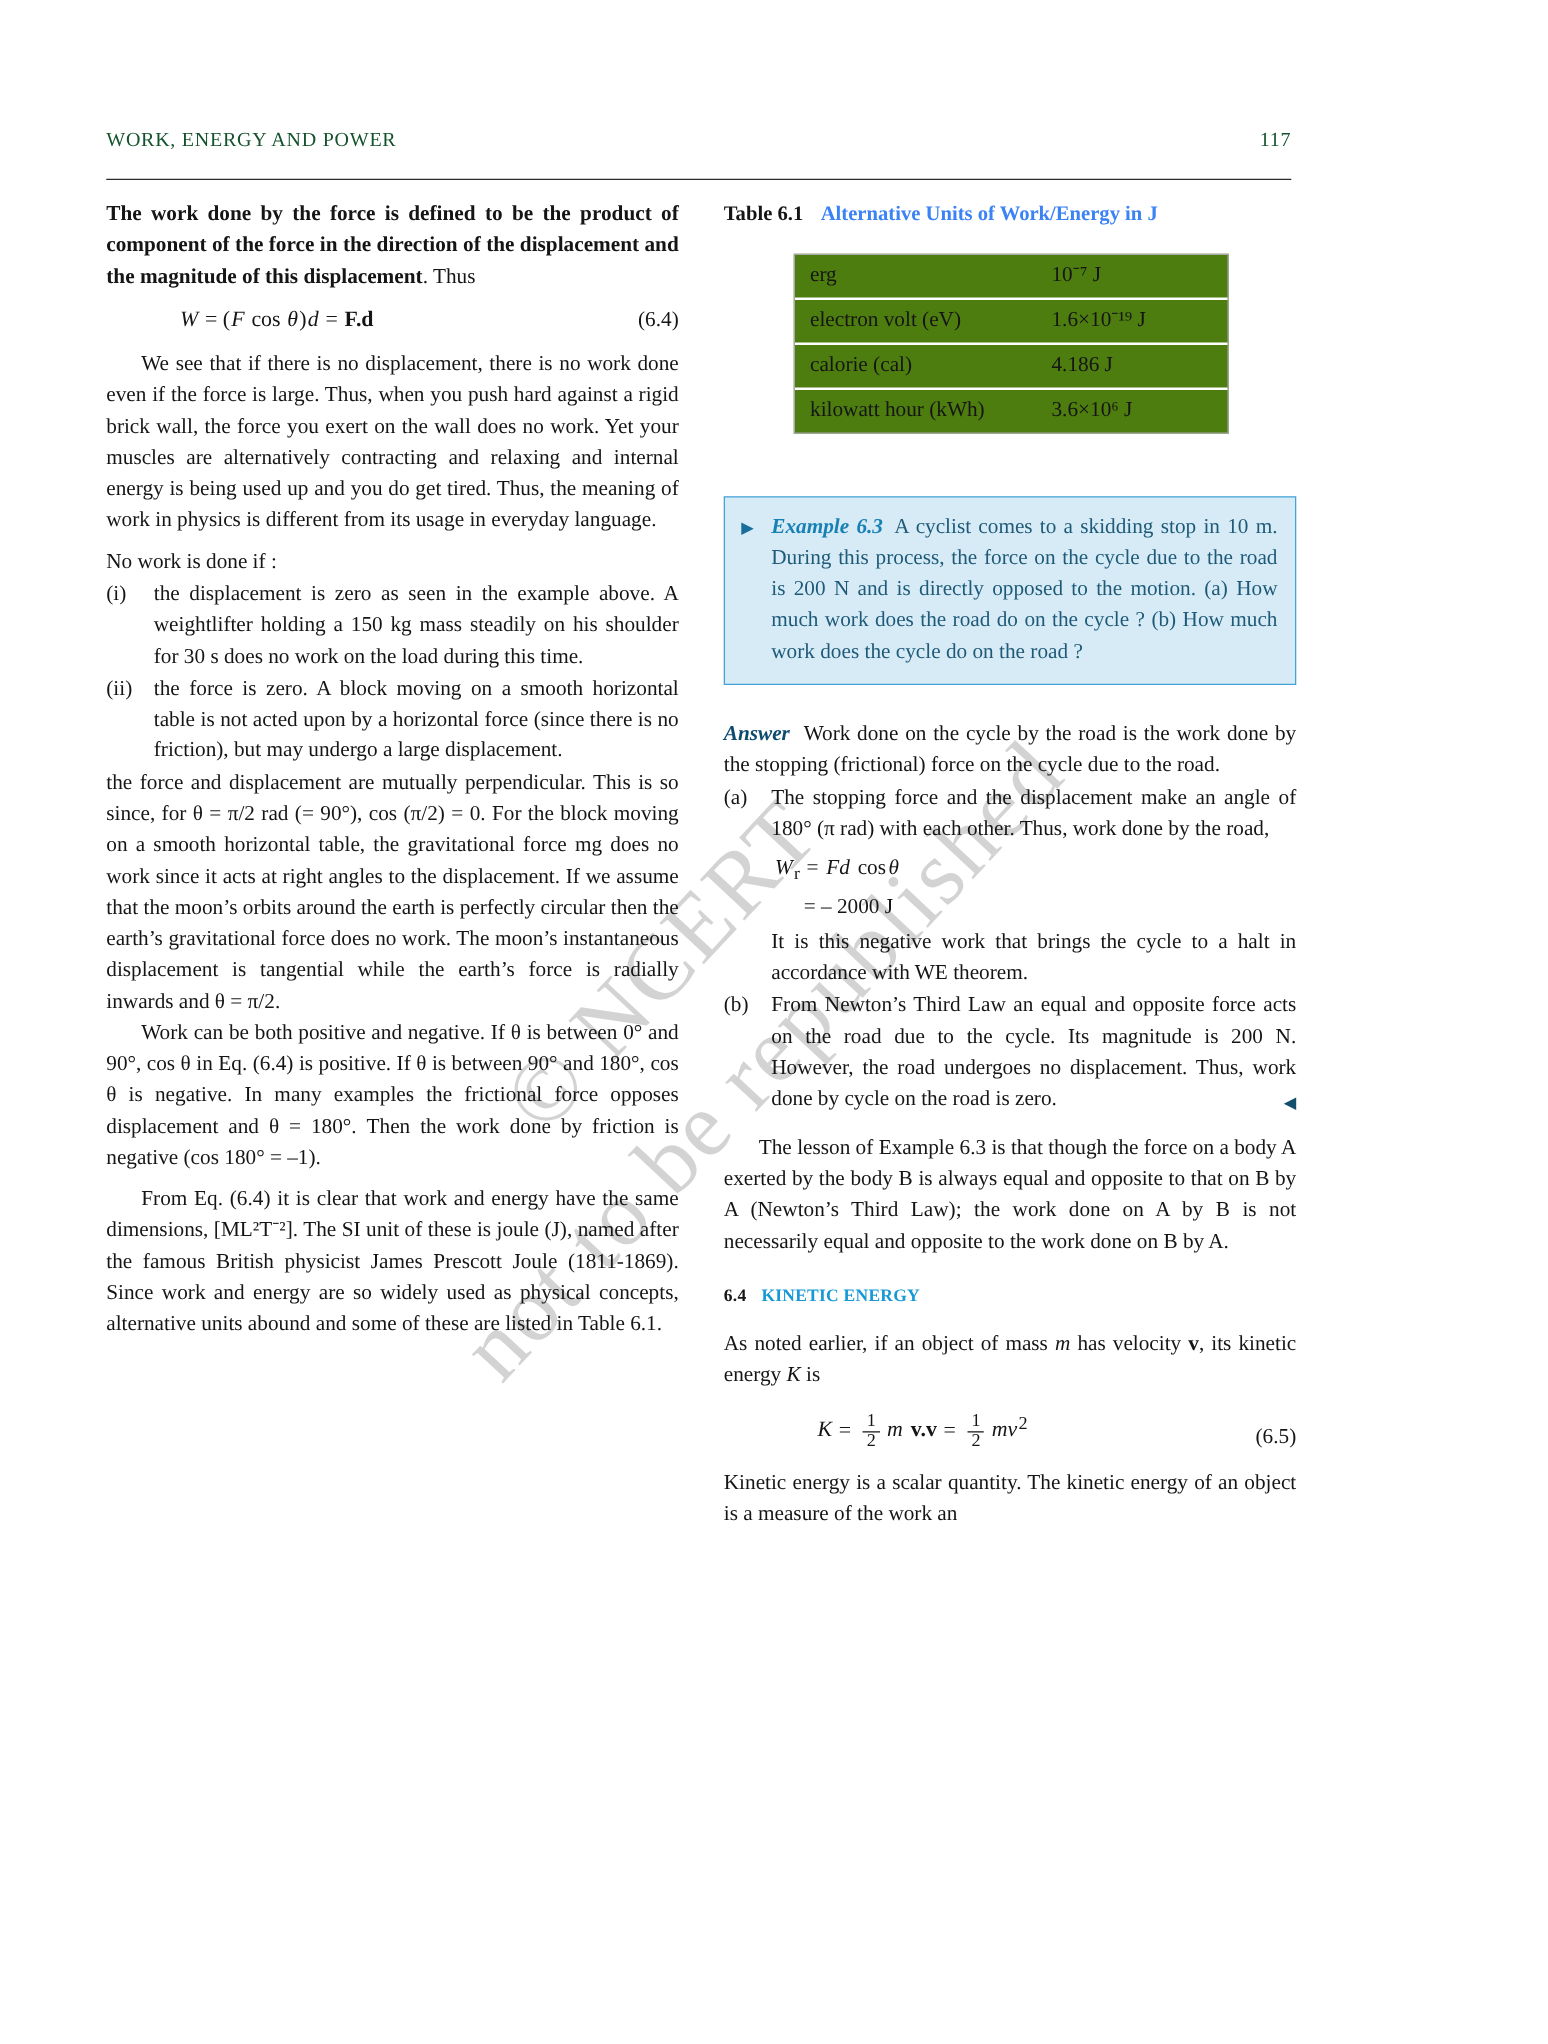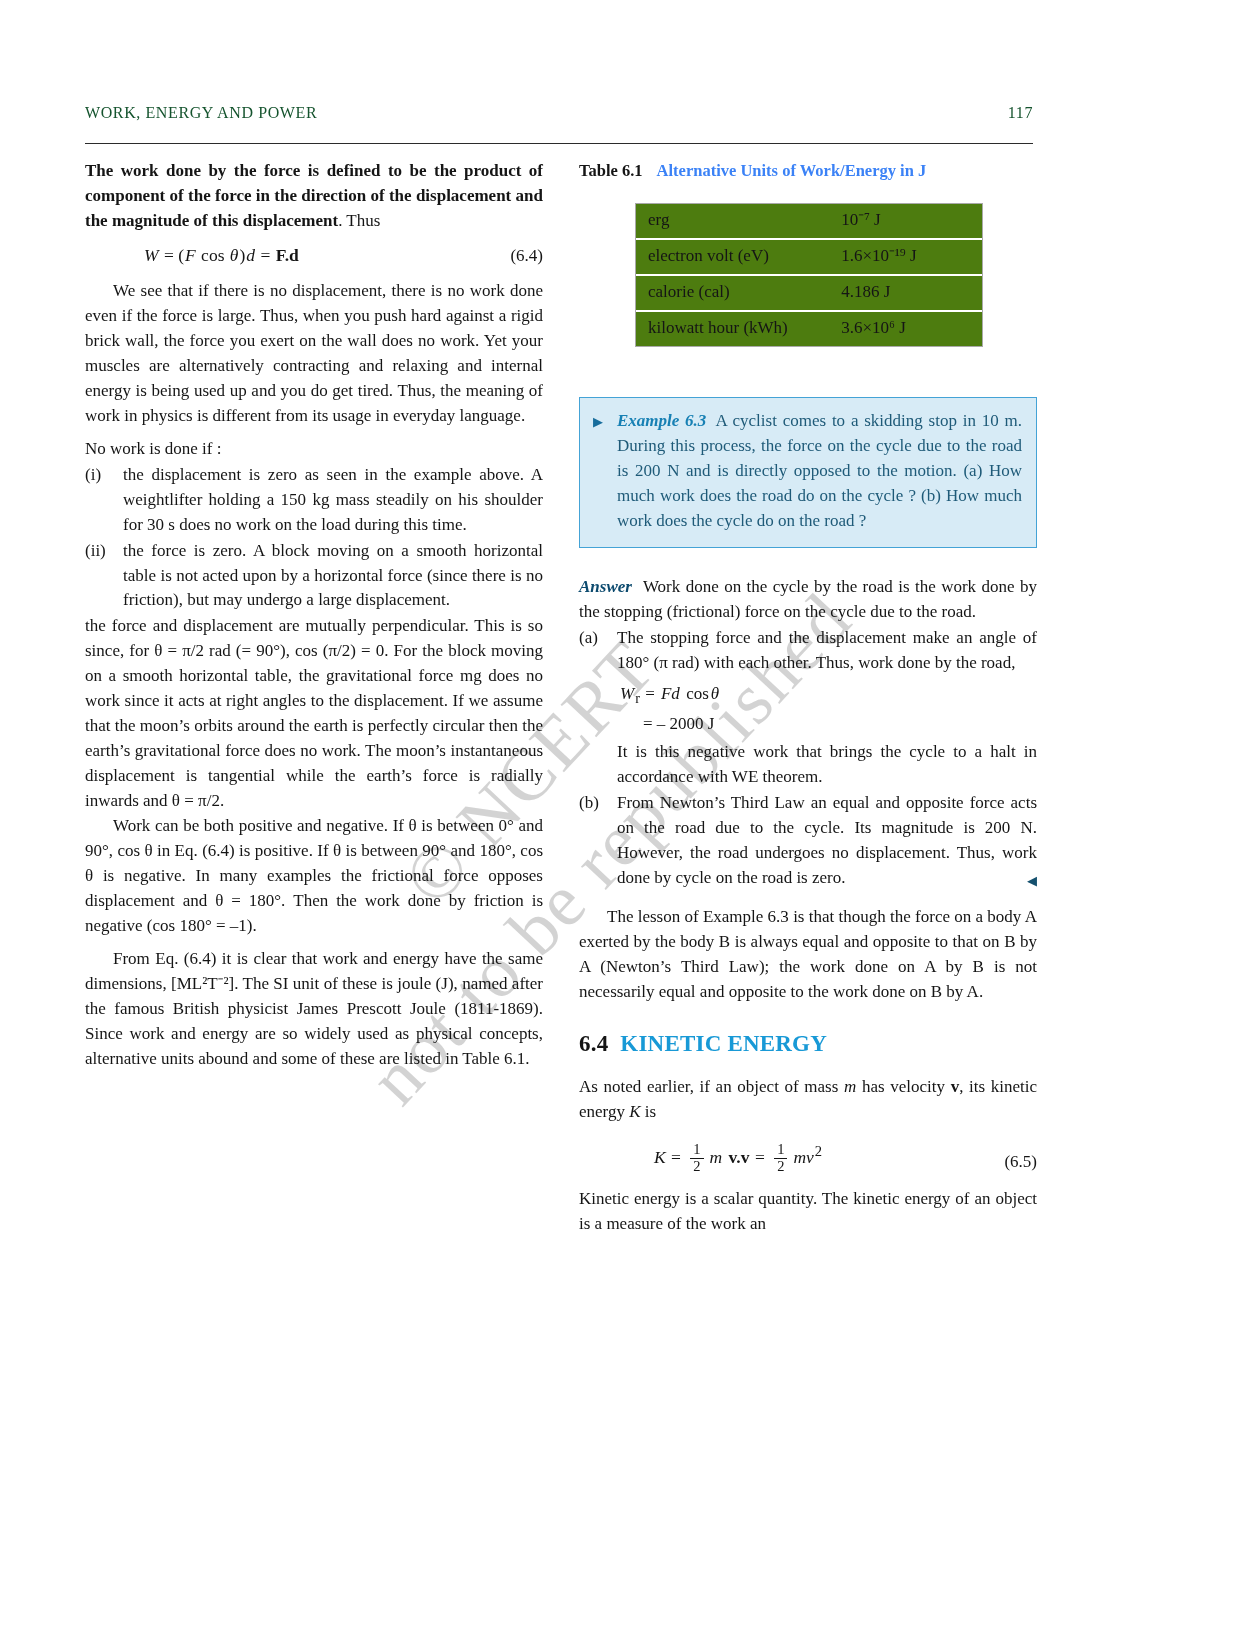--- a/index.html
+++ b/index.html
@@ -68,21 +68,21 @@
 
   
   .answer { margin-top:27px; }
   .ans-label { font-weight:bold; font-style:italic; color:#0c4a6e; margin-right:11px; }
   .wline { margin:6px 0 2px 2px; }
   .wline i, .wline span { margin:0 1px; }
   .calc { margin:3px 0 3px 26px; }
   .endmark { float:right; font-size:13px; color:#14506e; margin-top:5px; }
 
   
-  .sec-head { margin-top:22px; font-size:23px; font-weight:bold; letter-spacing:0.2px; }
+  .sec-head { margin-top:22px; font-size:14px; font-weight:bold; letter-spacing:0.2px; }
   .sec-num { color:#151515; }
   .sec-title { color:#1899d6; margin-left:12px; }
 
   .vec { font-weight:bold; }
 
   
   .watermark {
     position:absolute; left:70px; top:700px; width:1000px;
     transform:rotate(-47deg); text-align:center;
     color:rgba(150,150,150,0.42); font-size:74px; letter-spacing:2px;

